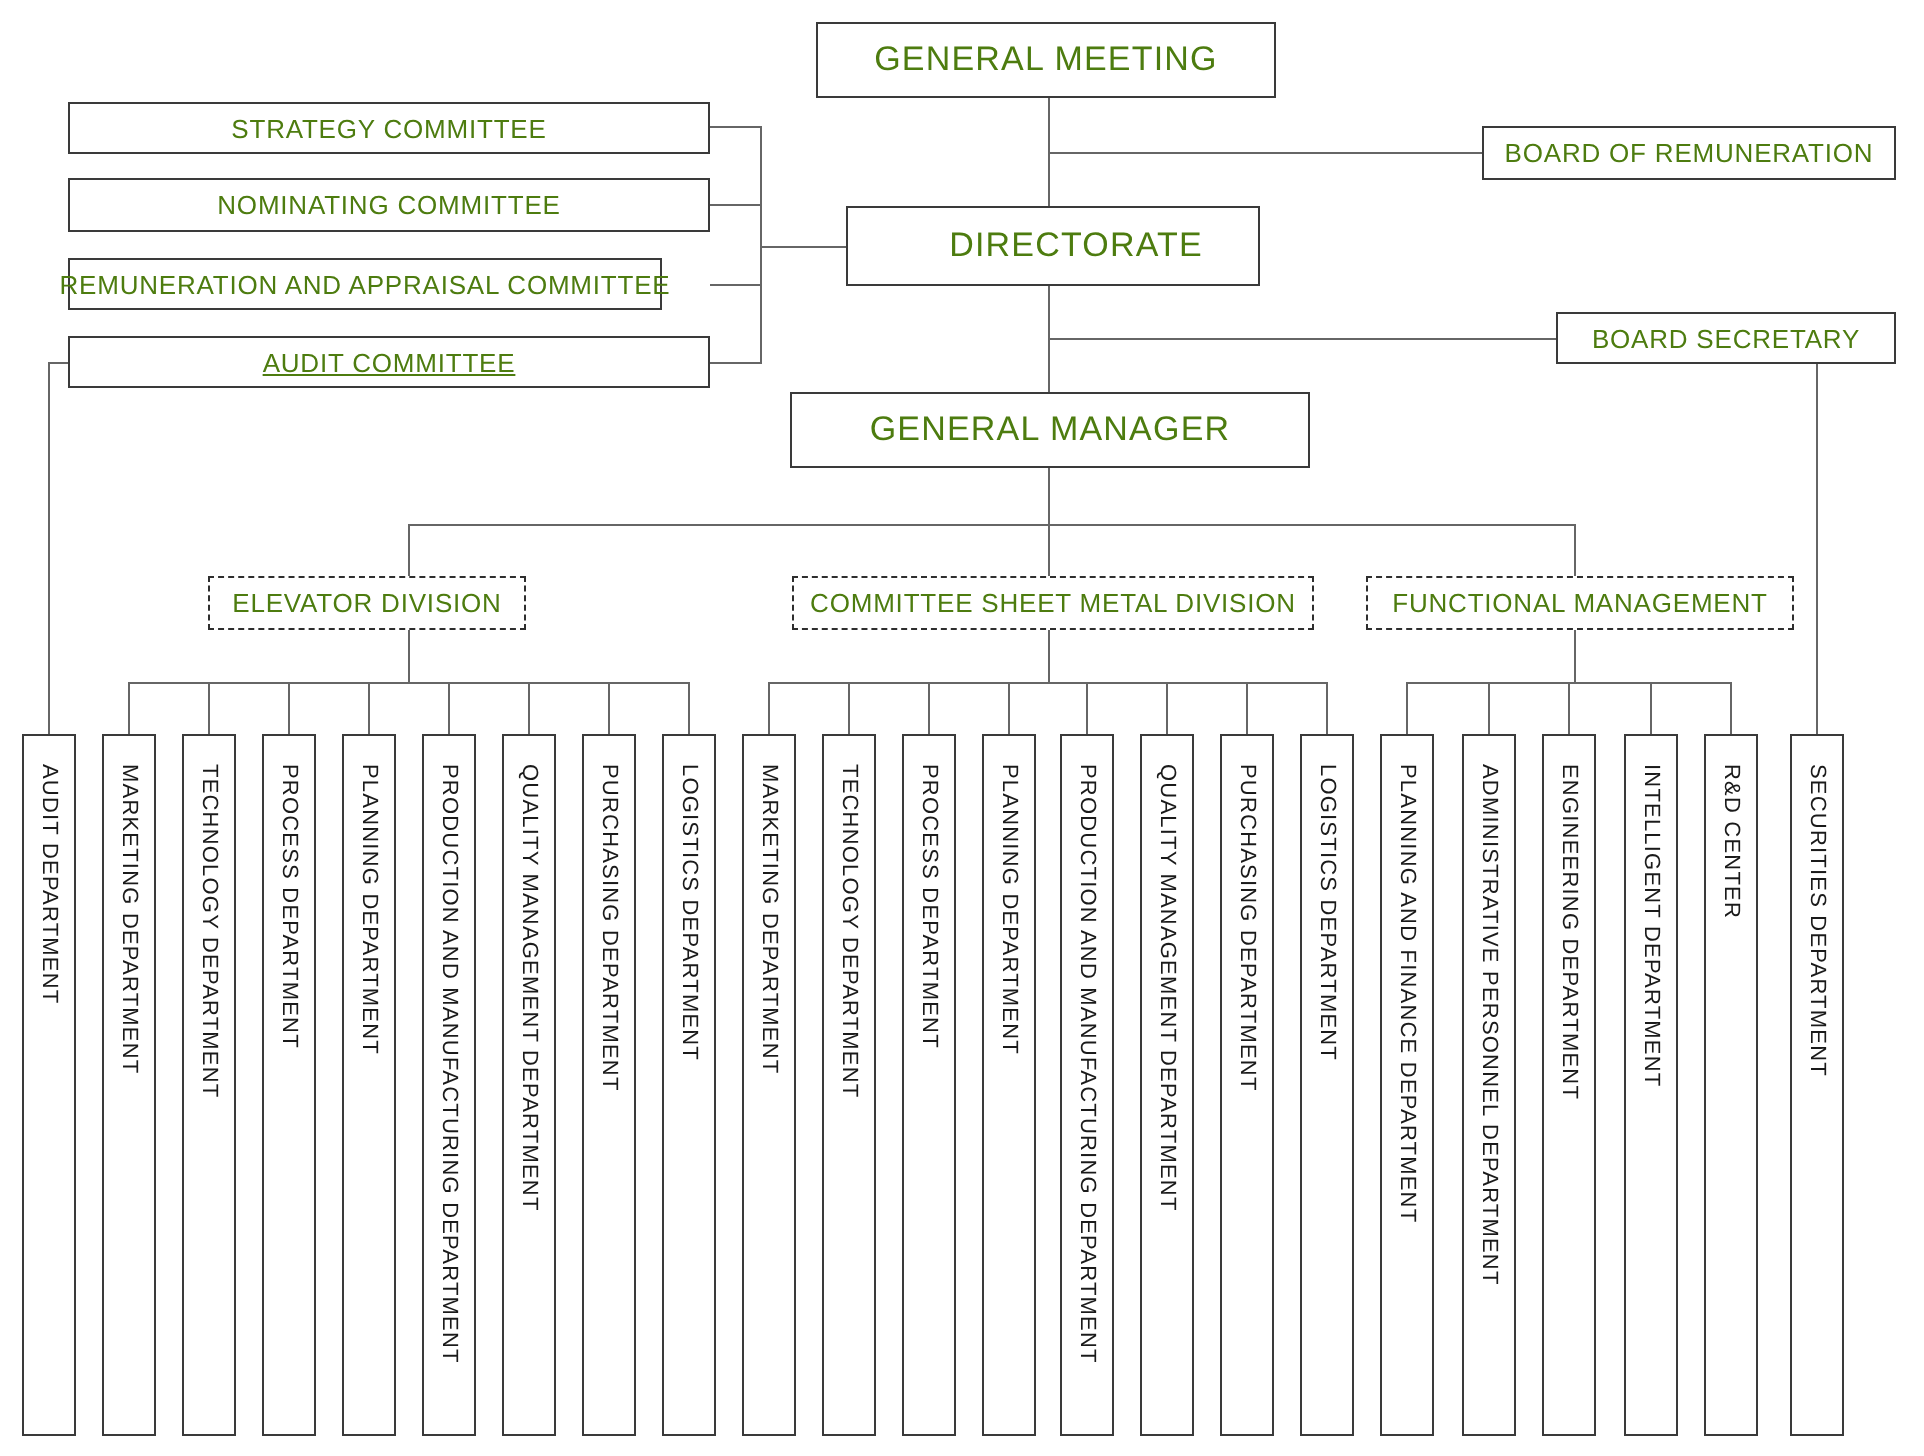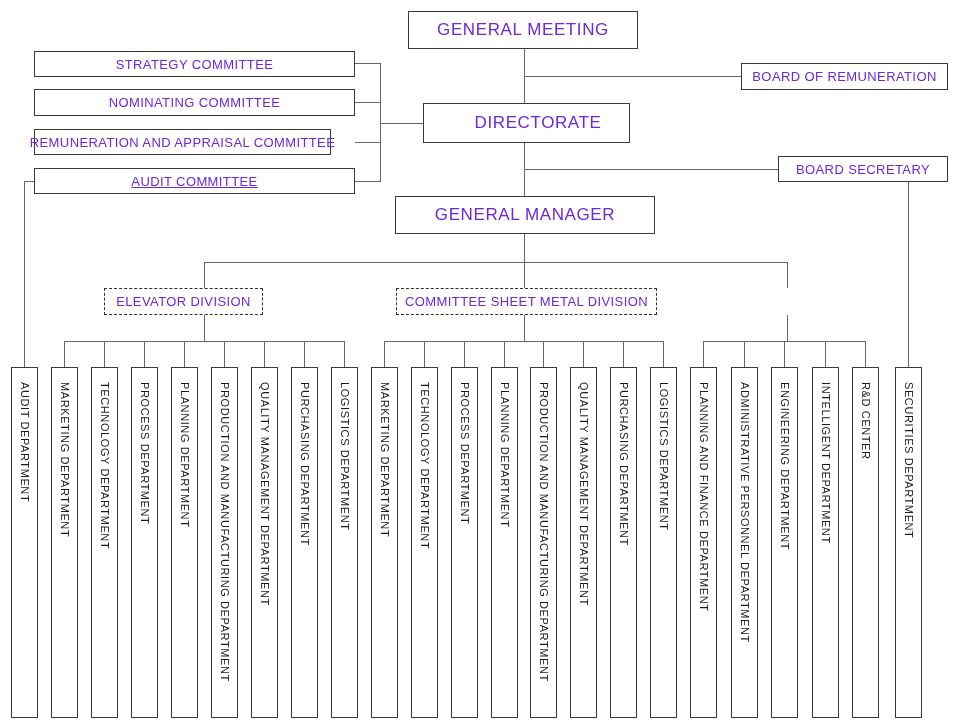--- a/index.html
+++ b/index.html
@@ -4,21 +4,21 @@
 <style>
   html,body{margin:0;padding:0;}
   body{
     width:962px;height:728px;position:relative;background:#ffffff;
     font-family:"Liberation Sans", sans-serif;color:#1a1a1a;overflow:hidden;
   }
   #canvas{position:absolute;left:0;top:0;width:962px;height:728px;}
   .node{
     position:absolute;box-sizing:border-box;background:#ffffff;
     border:1px solid #3a3a3a;display:flex;align-items:center;justify-content:center;
-    white-space:nowrap;letter-spacing:.4px;color:#6d28d9;z-index:2;
+    white-space:nowrap;letter-spacing:.4px;color:#4d7c0f;z-index:2;
   }
   .big{font-size:17px;letter-spacing:.6px;}
   .small{font-size:13px;}
   .dashed{border:1px dashed #2e2e2e;}
   .line{position:absolute;background:#666666;z-index:1;}
   .dept{
     position:absolute;top:367px;height:351px;width:27px;box-sizing:border-box;
     background:#ffffff;border:1px solid #3a3a3a;z-index:2;
     writing-mode:vertical-rl;white-space:nowrap;
     font-size:11px;letter-spacing:.6px;line-height:25px;
@@ -50,20 +50,21 @@
   <div class="node small" id="n-secretary">BOARD SECRETARY</div>
   <div class="node big" id="n-manager">GENERAL MANAGER</div>
 
   <div class="node small" id="n-strategy">STRATEGY COMMITTEE</div>
   <div class="node small" id="n-nominating">NOMINATING COMMITTEE</div>
   <div class="node small" id="n-remuneration">REMUNERATION AND APPRAISAL COMMITTEE</div>
   <div class="node small" id="n-auditcom">AUDIT COMMITTEE</div>
 
   <div class="node small dashed" id="n-elevator">ELEVATOR DIVISION</div>
   <div class="node small dashed" id="n-precision">COMMITTEE SHEET METAL DIVISION</div>
+  <div class="node small dashed" id="n-functional">FUNCTIONAL MANAGEMENT</div>
 
   <div id="dept-layer">
       <div class="dept" style="left: 10.5px;">AUDIT DEPARTMENT</div>
       <div class="dept" style="left: 50.5px;">MARKETING DEPARTMENT</div>
       <div class="dept" style="left: 90.5px;">TECHNOLOGY DEPARTMENT</div>
       <div class="dept" style="left: 130.5px;">PROCESS DEPARTMENT</div>
       <div class="dept" style="left: 170.5px;">PLANNING DEPARTMENT</div>
       <div class="dept" style="left: 210.5px;">PRODUCTION AND MANUFACTURING DEPARTMENT</div>
       <div class="dept" style="left: 250.5px;">QUALITY MANAGEMENT DEPARTMENT</div>
       <div class="dept" style="left: 290.5px;">PURCHASING DEPARTMENT</div>

